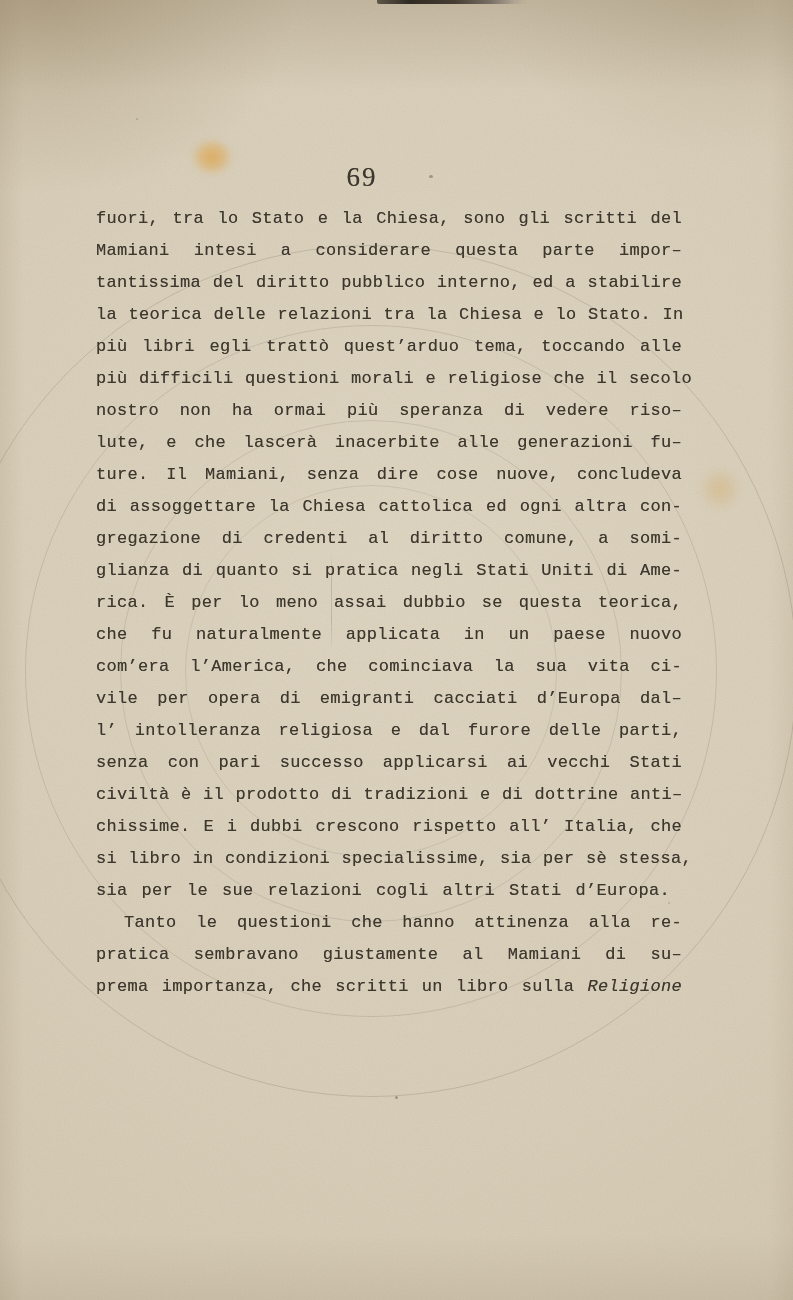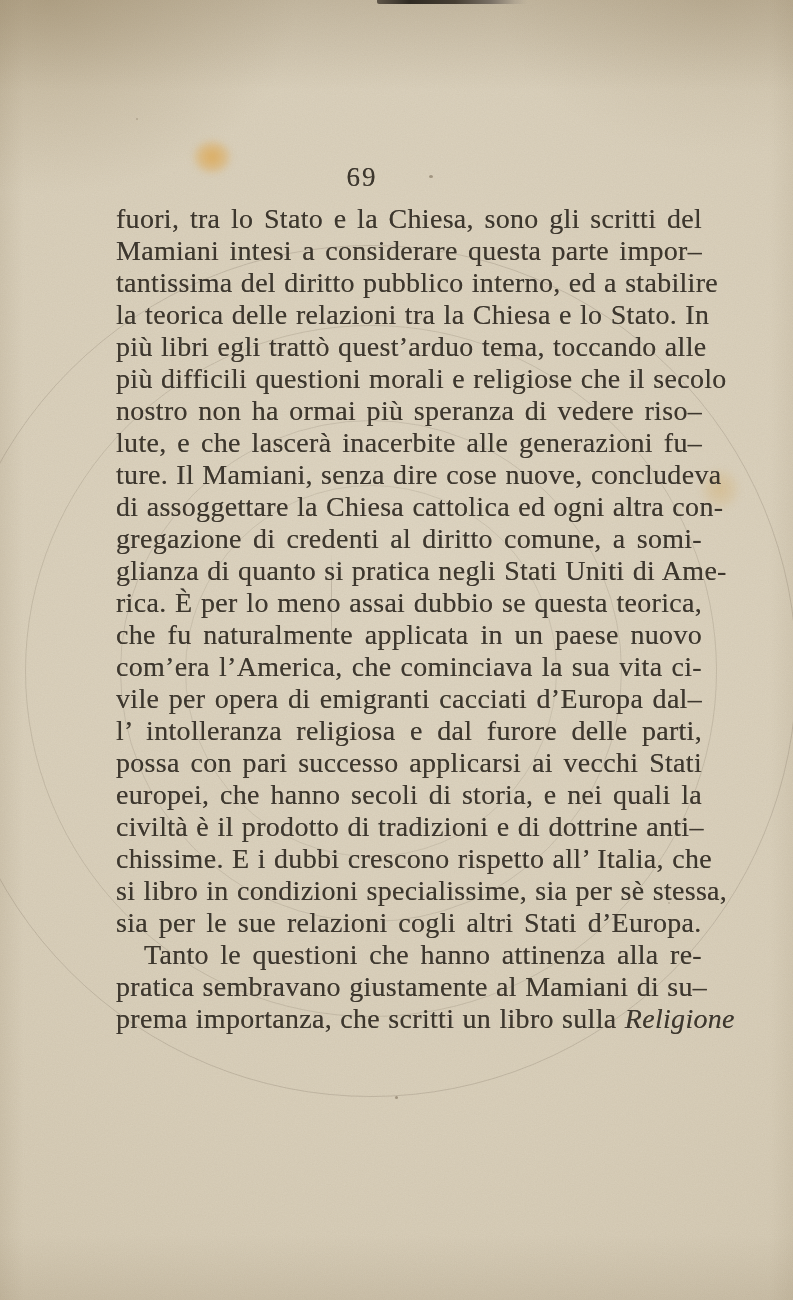--- a/index.html
+++ b/index.html
@@ -100,28 +100,29 @@
     width: 724px;
     text-align: center;
     font-size: 27px;
     letter-spacing: 2px;
     color: #3d372e;
     text-shadow: 0 0 0.6px rgba(61,55,46,0.65);
     z-index: 5;
   }
   .text-block {
     position: absolute;
-    left: 116px; top: 203px;
+    left: 96px; top: 203px;
     width: 586px;
     z-index: 5;
     color: #3d372e;
-    font-size: 28px;
+    font-size: 17px;
     letter-spacing: 0.3px;
     word-spacing: 1px;
     text-shadow: 0 0 0.6px rgba(61,55,46,0.6);
+    font-family: Liberation Mono, monospace;
   }
   .line {
     line-height: 32px;
     height: 32px;
     text-align: justify;
     text-align-last: justify;
     white-space: nowrap;
   }
   .line.pend {
     text-align-last: left;
@@ -175,22 +176,21 @@
     <div class="line">lute, e che lascerà inacerbite alle generazioni fu–</div>
     <div class="line">ture. Il Mamiani, senza dire cose nuove, concludeva</div>
     <div class="line">di assoggettare la Chiesa cattolica ed ogni altra con-</div>
     <div class="line">gregazione di credenti al diritto comune, a somi-</div>
     <div class="line">glianza di quanto si pratica negli Stati Uniti di Ame-</div>
     <div class="line">rica. È per lo meno assai dubbio se questa teorica,</div>
     <div class="line">che fu naturalmente applicata in un paese nuovo</div>
     <div class="line">com’era l’America, che cominciava la sua vita ci-</div>
     <div class="line">vile per opera di emigranti cacciati d’Europa dal–</div>
     <div class="line">l’ intolleranza religiosa e dal furore delle parti,</div>
-    <div class="line">possa con pari successo applicarsi ai vecchi Stati</div>
-    <div class="line">europei, che hanno secoli di storia, e nei quali la</div>
+    <div class="line">senza con pari successo applicarsi ai vecchi Stati</div>
     <div class="line">civiltà è il prodotto di tradizioni e di dottrine anti–</div>
     <div class="line">chissime. E i dubbi crescono rispetto all’ Italia, che</div>
     <div class="line">si libro in condizioni specialissime, sia per sè stessa,</div>
     <div class="line pend">sia per le sue relazioni cogli altri Stati d’Europa.</div>
     <div class="line indent">Tanto le questioni che hanno attinenza alla re-</div>
     <div class="line">pratica sembravano giustamente al Mamiani di su–</div>
     <div class="line"><span>prema importanza, che scritti un libro sulla </span><span class="it">Religione</span></div>
   </div>
 
 </div>

